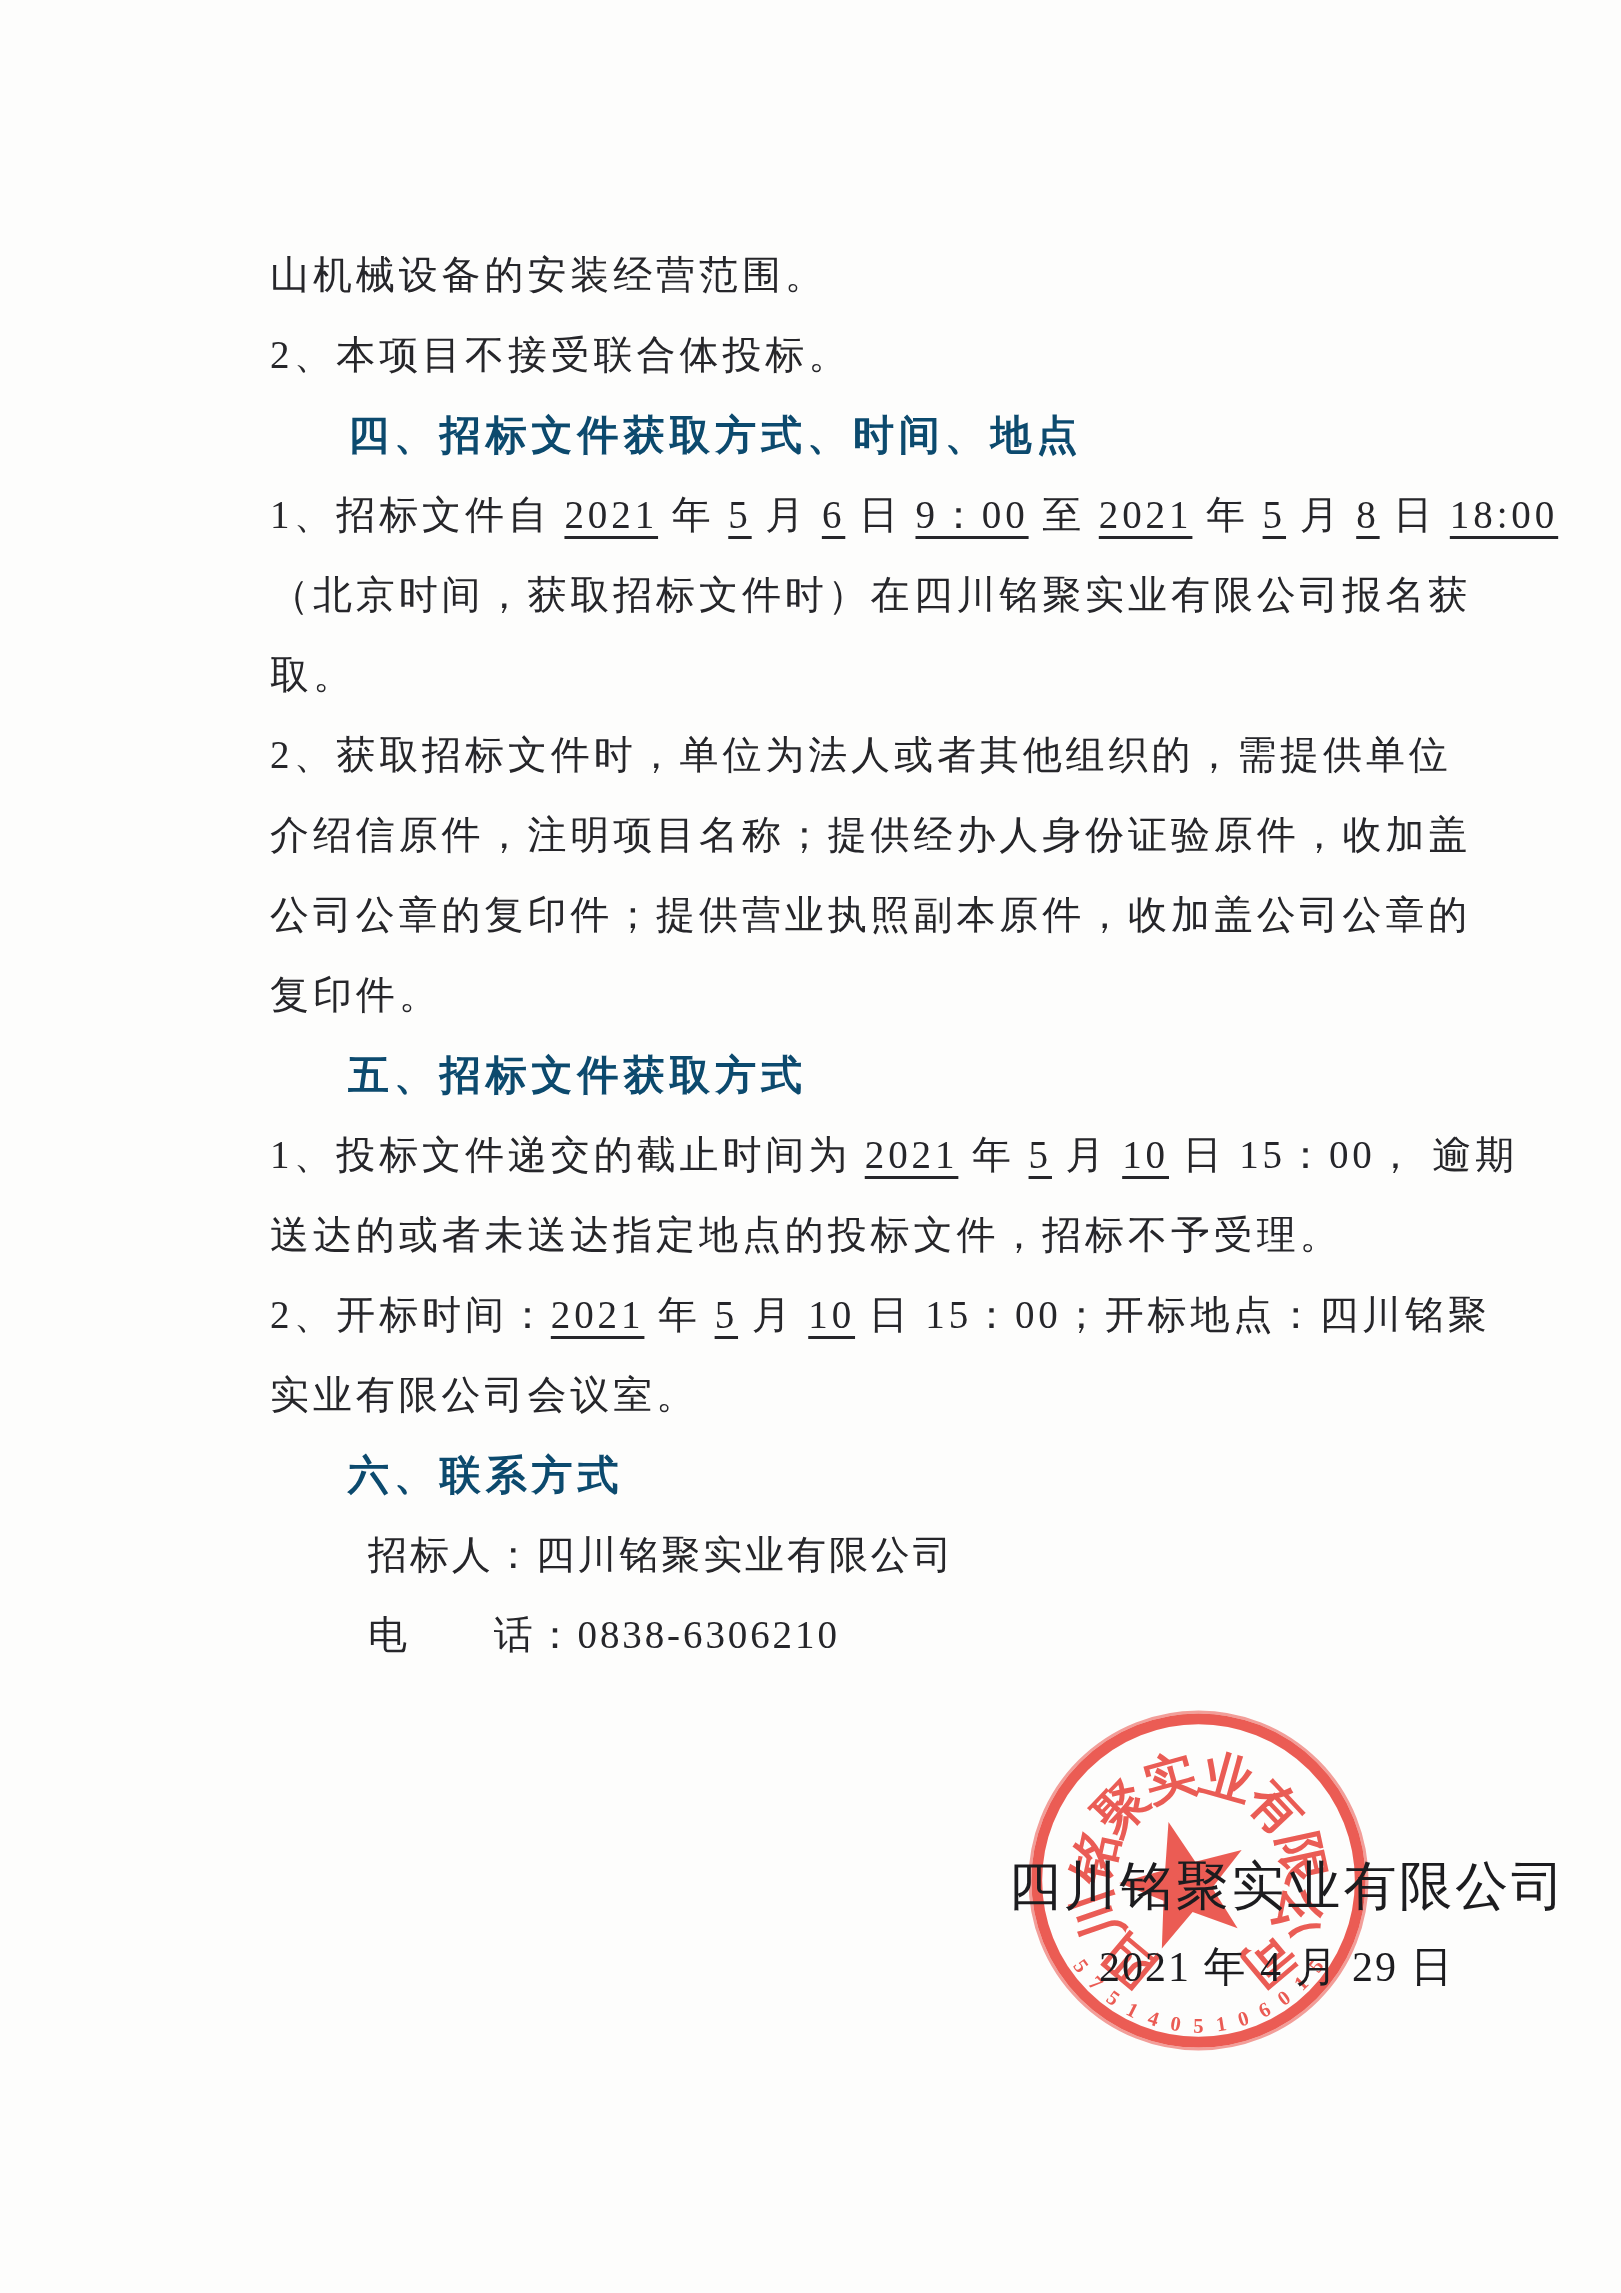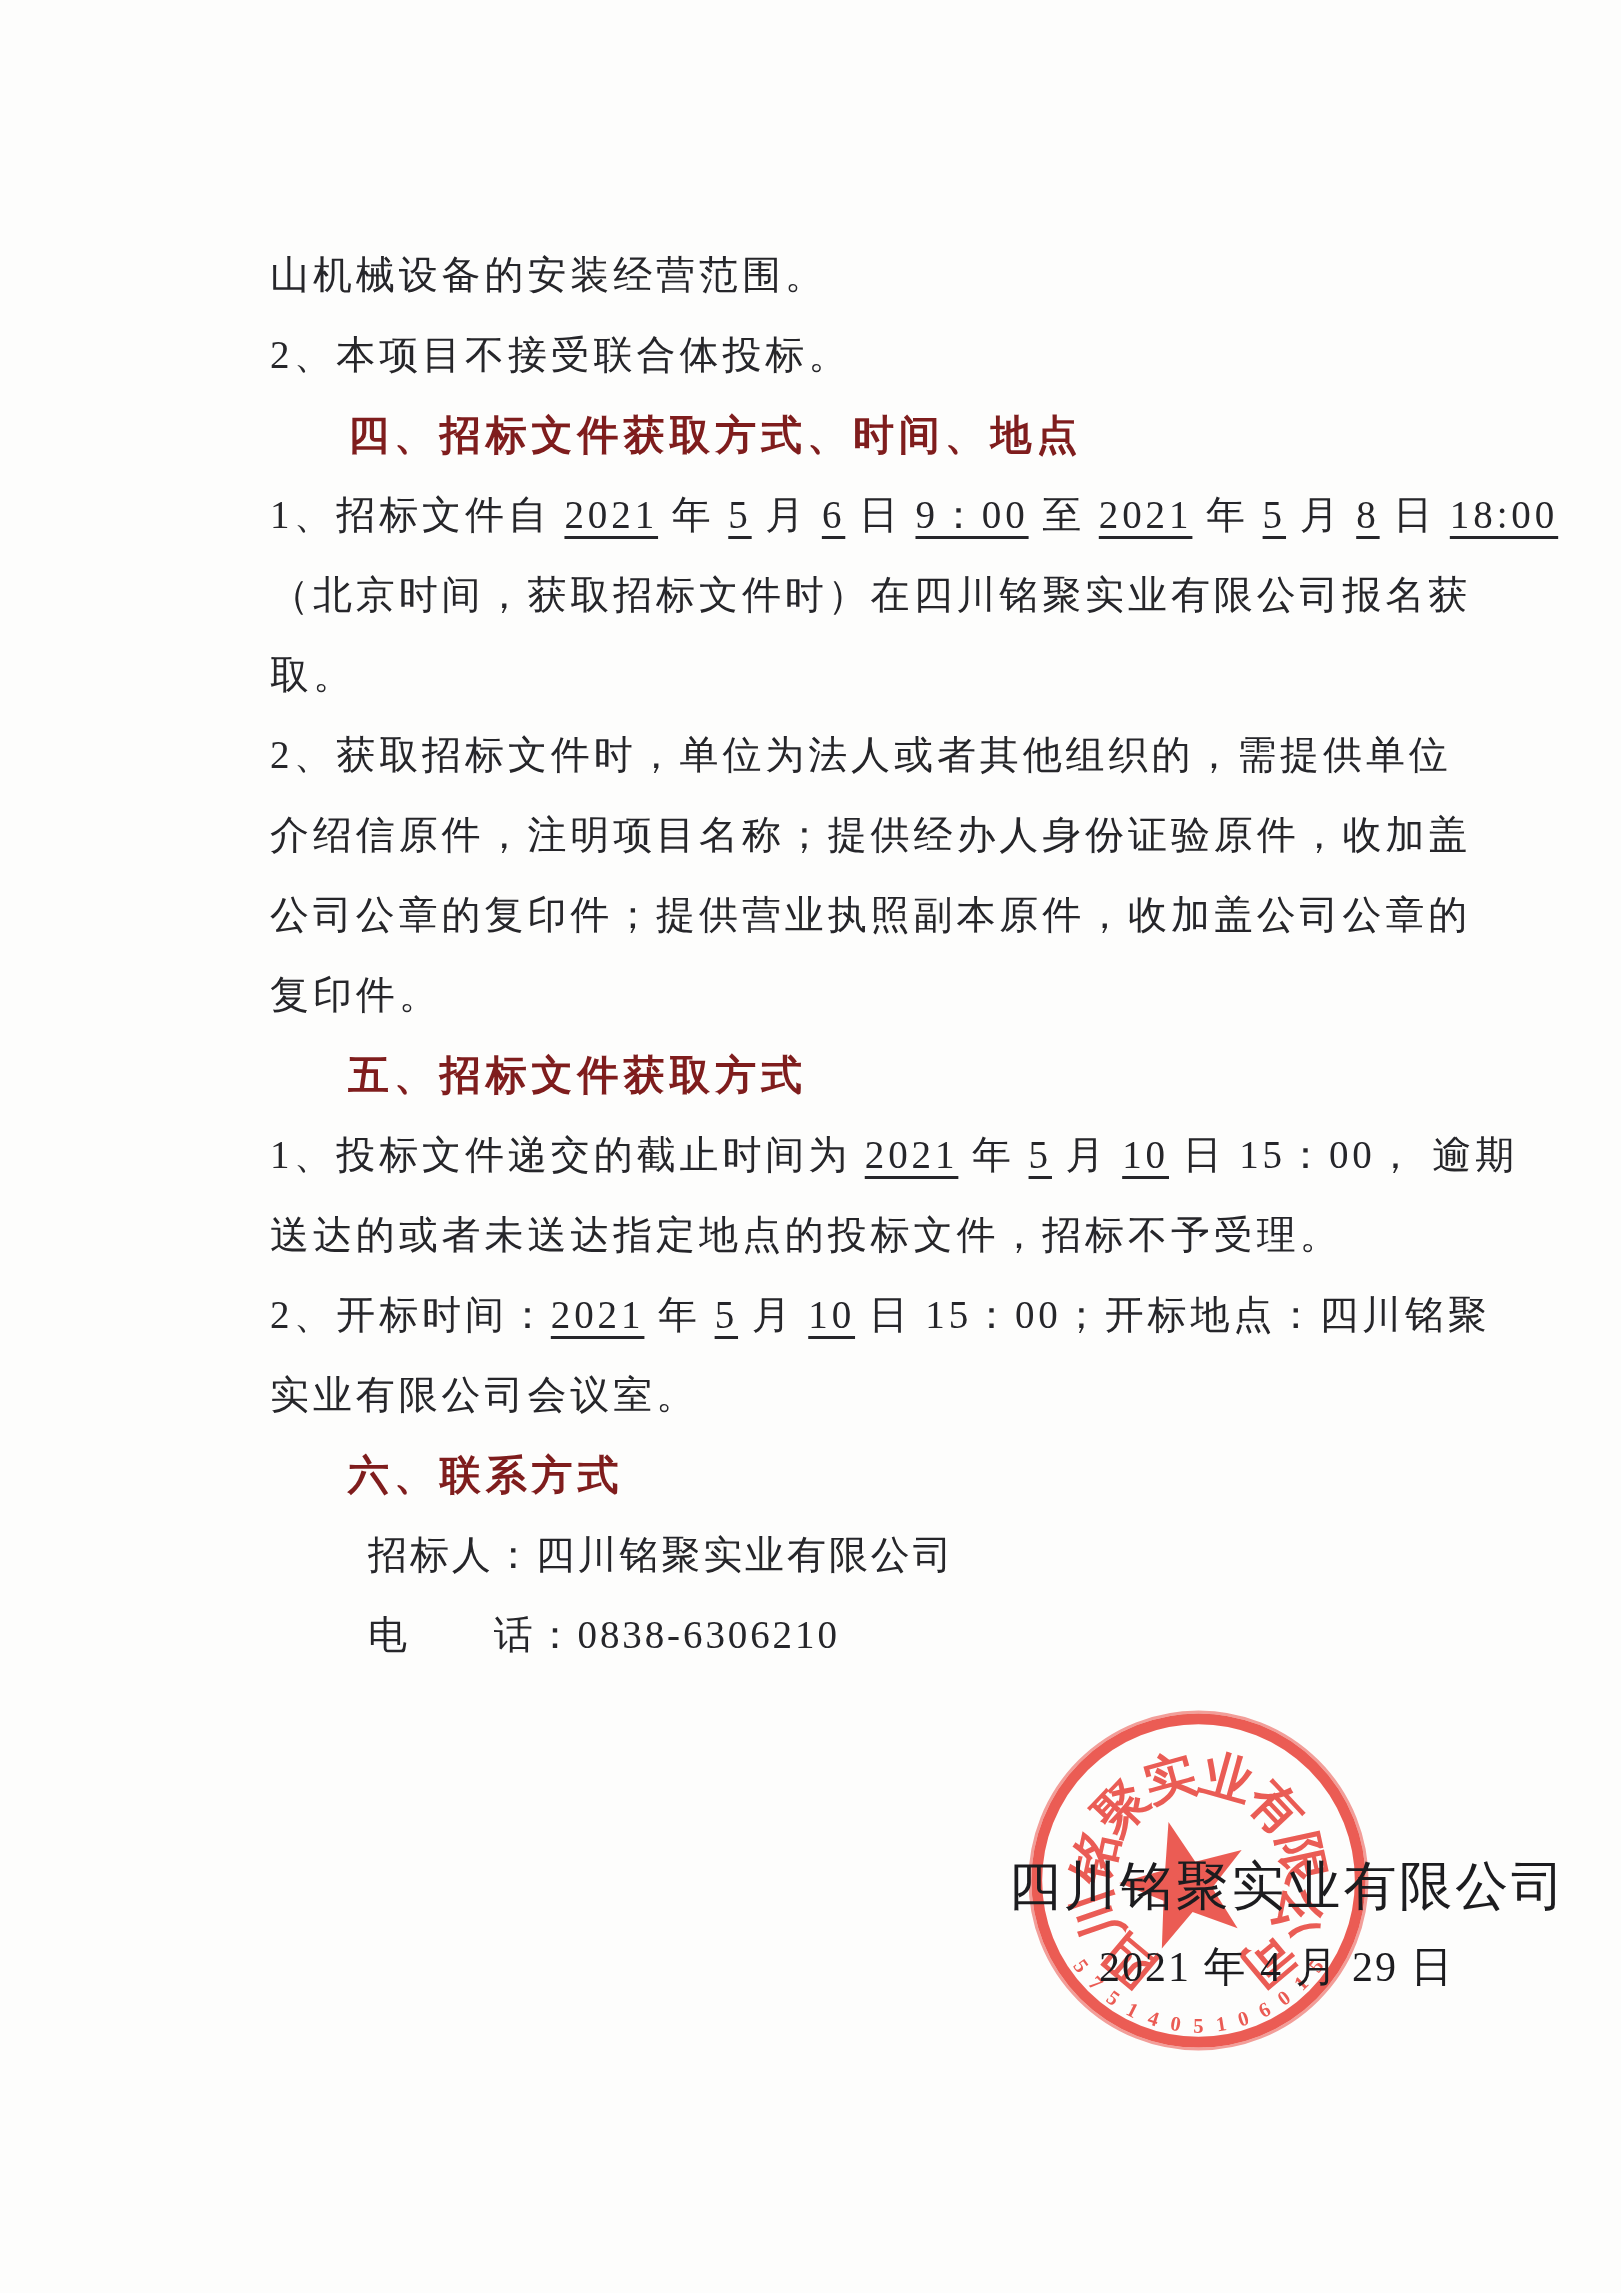--- a/index.html
+++ b/index.html
@@ -10,21 +10,21 @@
     overflow:hidden;
   }
   .page{position:absolute;inset:0;}
   
   .doc{
     position:absolute;left:270px;top:235px;width:1206px;
     font-size:39px;line-height:80px;color:#26262a;
     letter-spacing:3.9px;
   }
   .line{white-space:nowrap;height:80px;}
-  .line.heading{font-weight:bold;text-indent:78px;font-size:41px;letter-spacing:4.9px;color:#7f1d1d;}
+  .line.heading{font-weight:bold;text-indent:78px;font-size:41px;letter-spacing:4.9px;color:#0c4a6e;}
   .line.contact{text-indent:98px;letter-spacing:2.9px;}
   .u{
     text-decoration:underline;
     text-decoration-thickness:2.5px;
     text-underline-offset:7.8px;
   }
   
   .sig-company{
     position:absolute;left:1008px;top:1851px;
     font-size:53px;letter-spacing:2.9px;color:#1c1c1f;

